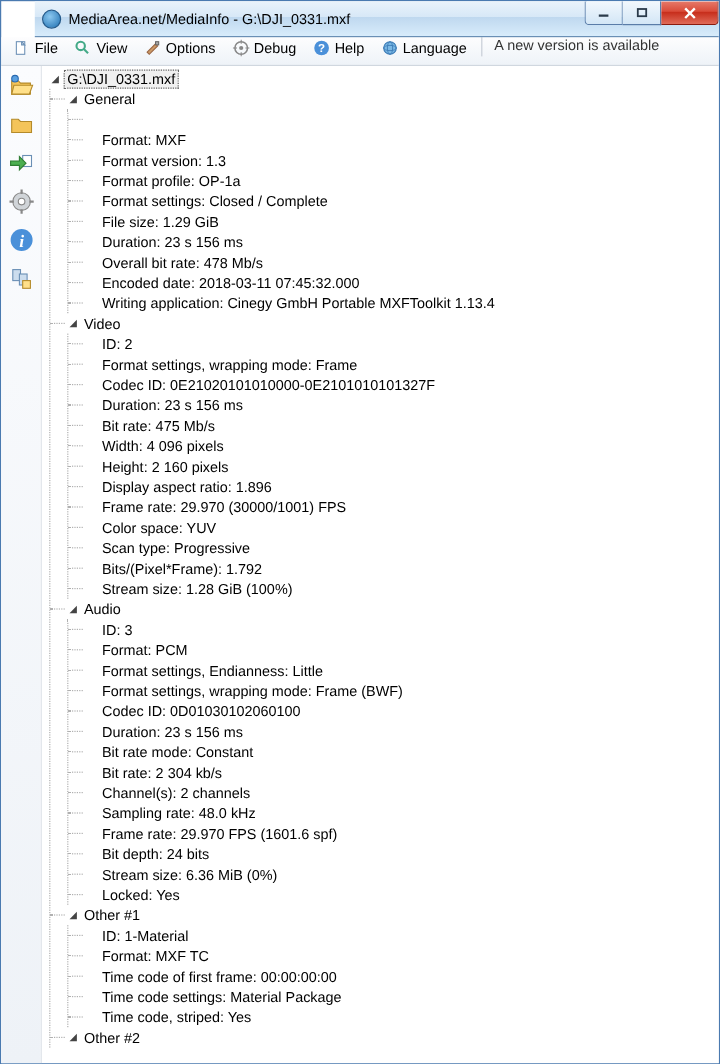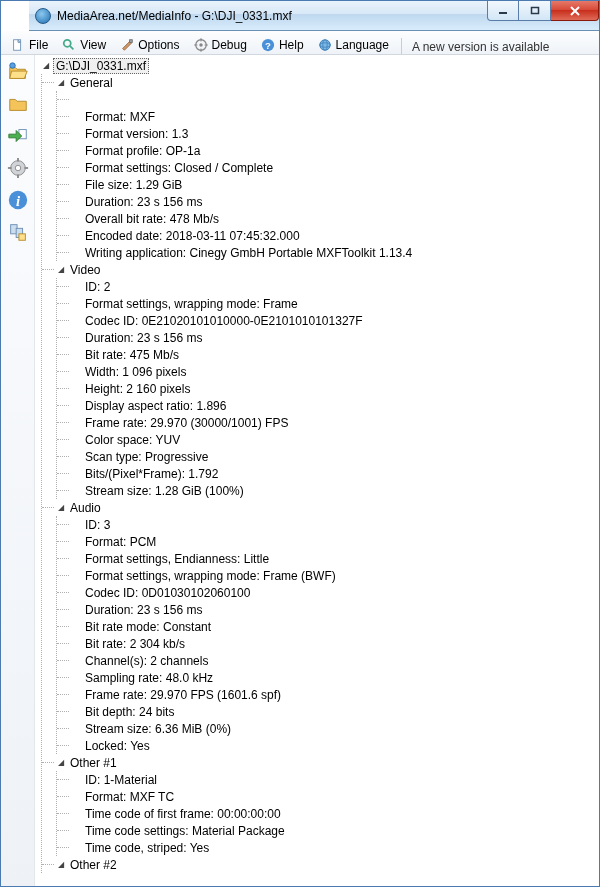--- a/index.html
+++ b/index.html
@@ -71,21 +71,21 @@
     border-bottom-right-radius: 4px;
   }
   .winbtn.min { border-bottom-left-radius: 4px; }
 
   
   .menubar {
     height: 24px;
     background: linear-gradient(to bottom, #fdfdfe, #eef3f8);
     border-bottom: 1px solid #d0d7df;
     display: flex;
-    align-items: flex-end;
+    align-items: flex-start;
     padding: 0 4px;
     gap: 2px;
   }
   .menuitem {
     display: flex;
     align-items: center;
     padding: 2px 6px;
     gap: 4px;
     cursor: default;
     border-radius: 2px;
@@ -458,21 +458,21 @@
                 </div>
                 <div class="node leaf">
                   <div class="row">
                     <span class="toggle"></span>
                     <span class="label">Bit rate: 475 Mb/s</span>
                   </div>
                 </div>
                 <div class="node leaf">
                   <div class="row">
                     <span class="toggle"></span>
-                    <span class="label">Width: 1 096 pixels</span>
+                    <span class="label">Width: 4 096 pixels</span>
                   </div>
                 </div>
                 <div class="node leaf">
                   <div class="row">
                     <span class="toggle"></span>
                     <span class="label">Height: 2 160 pixels</span>
                   </div>
                 </div>
                 <div class="node leaf">
                   <div class="row">

